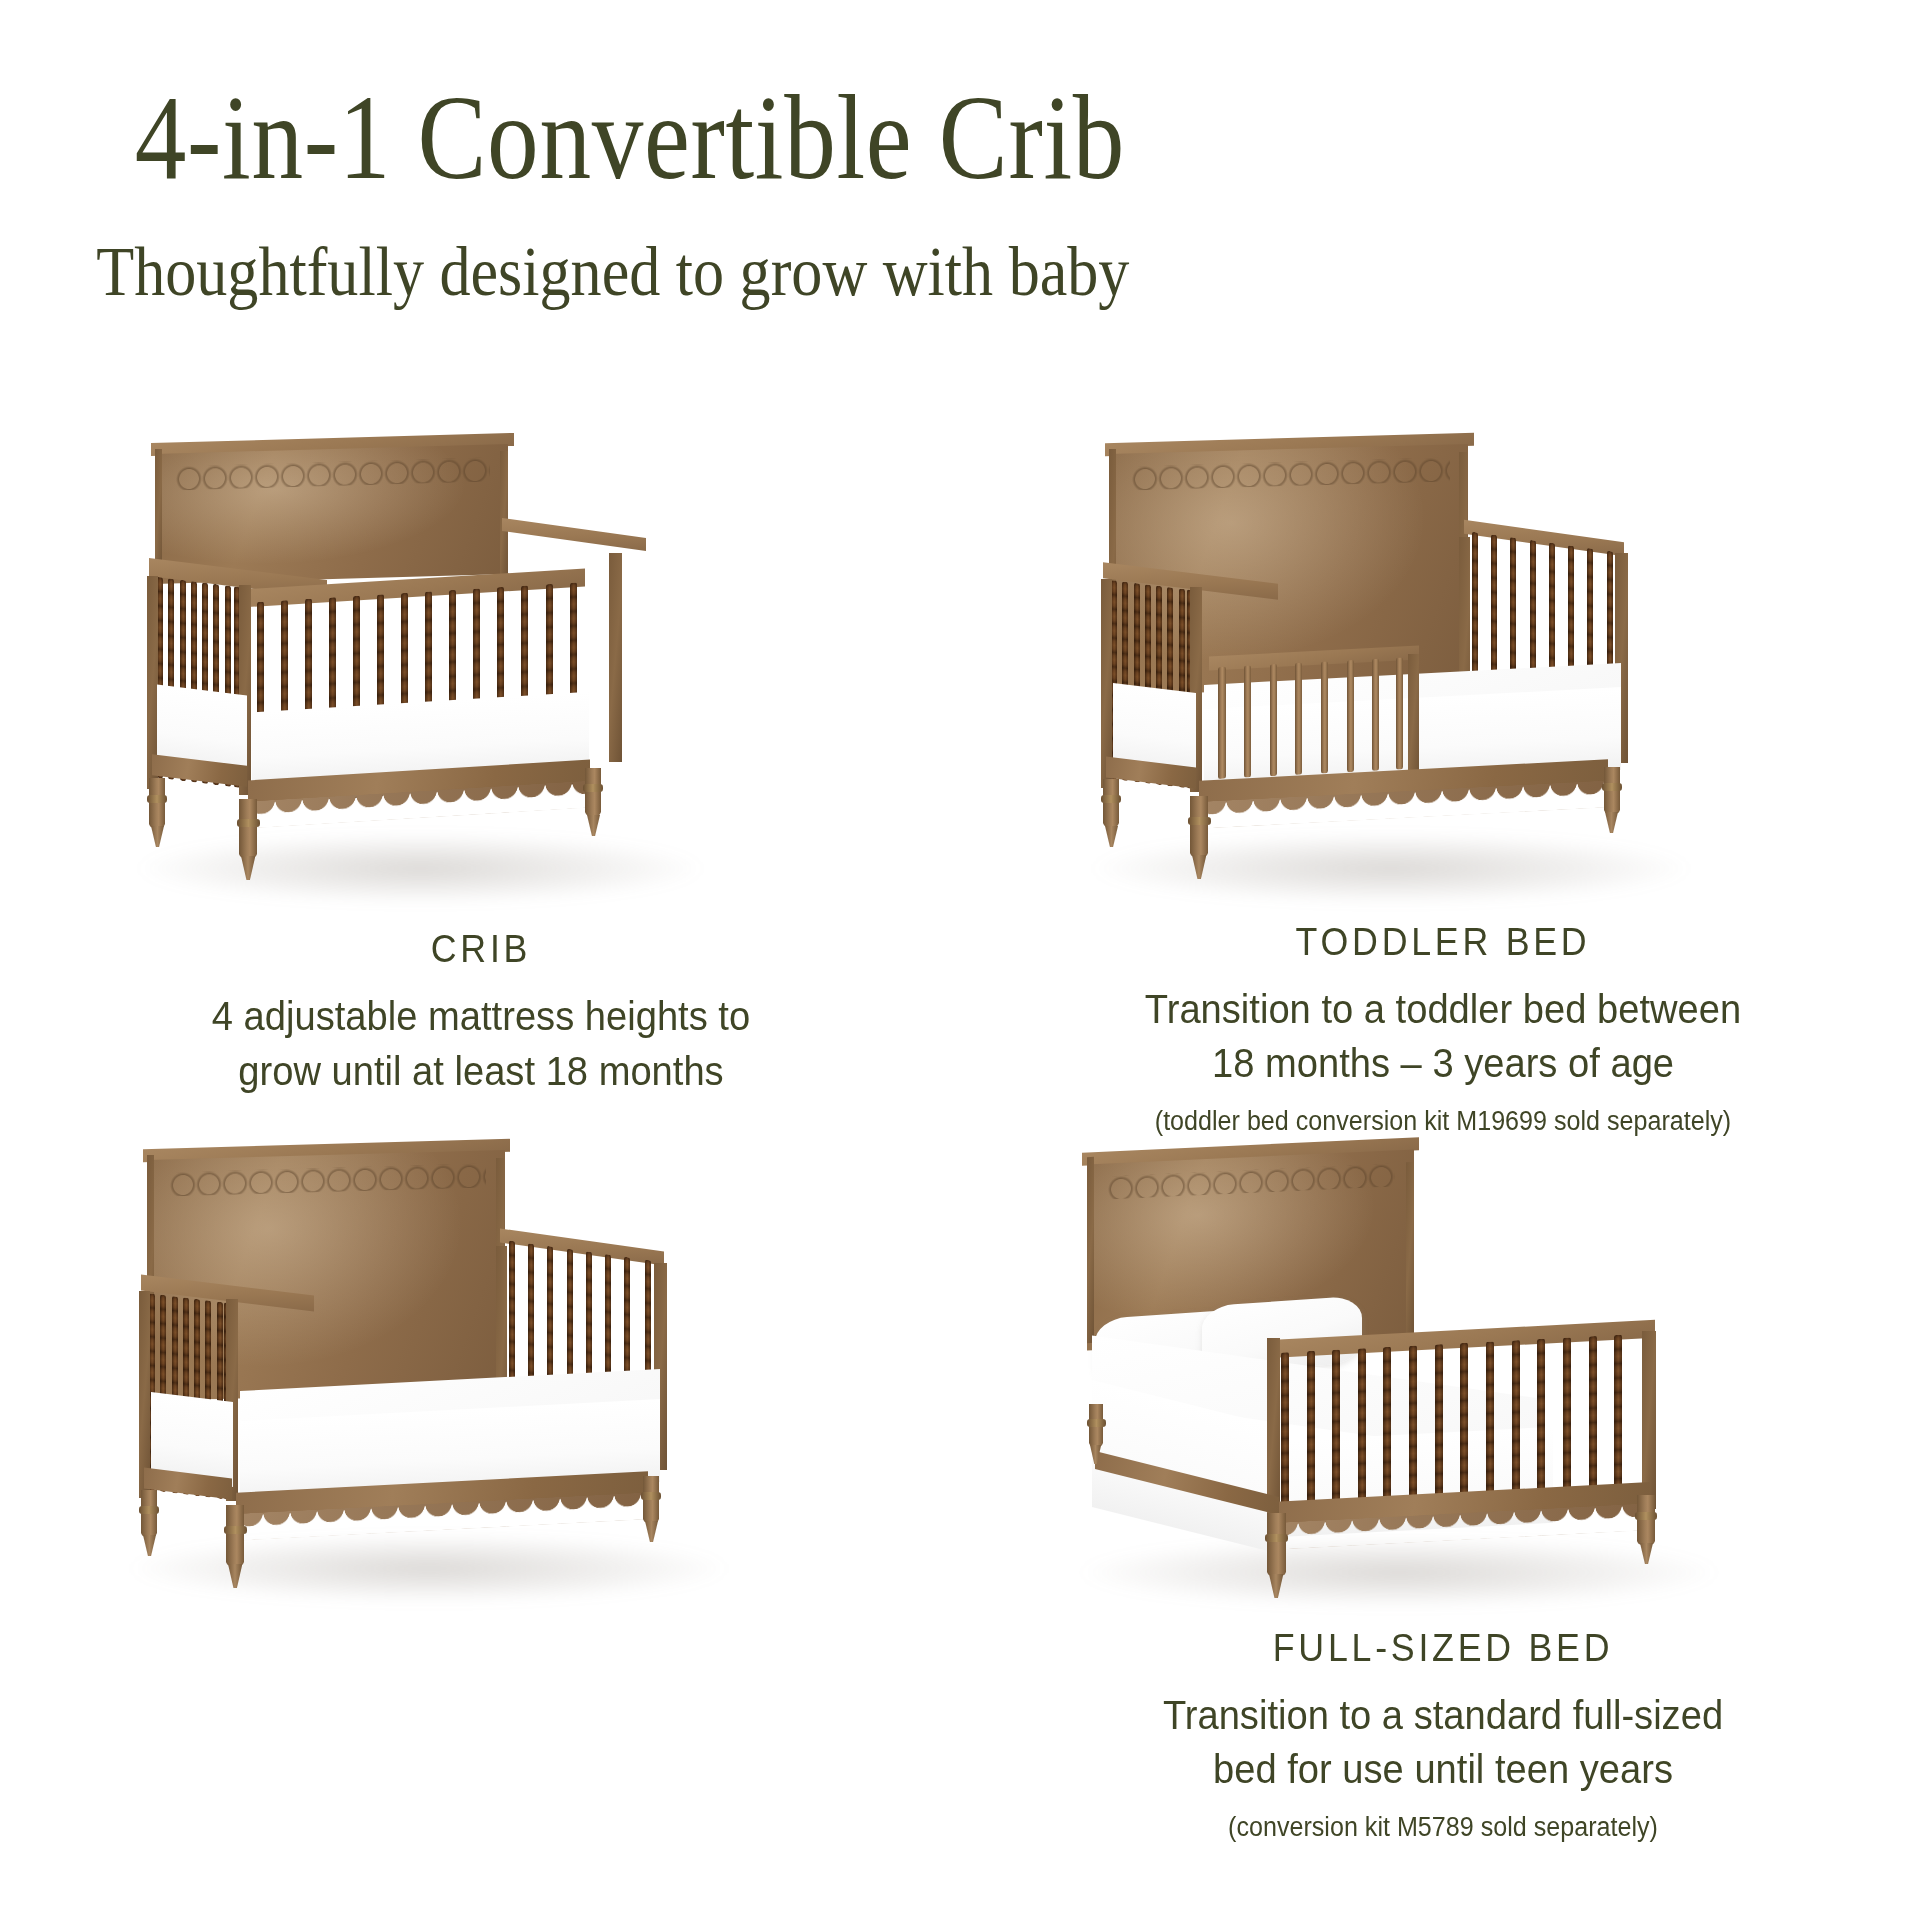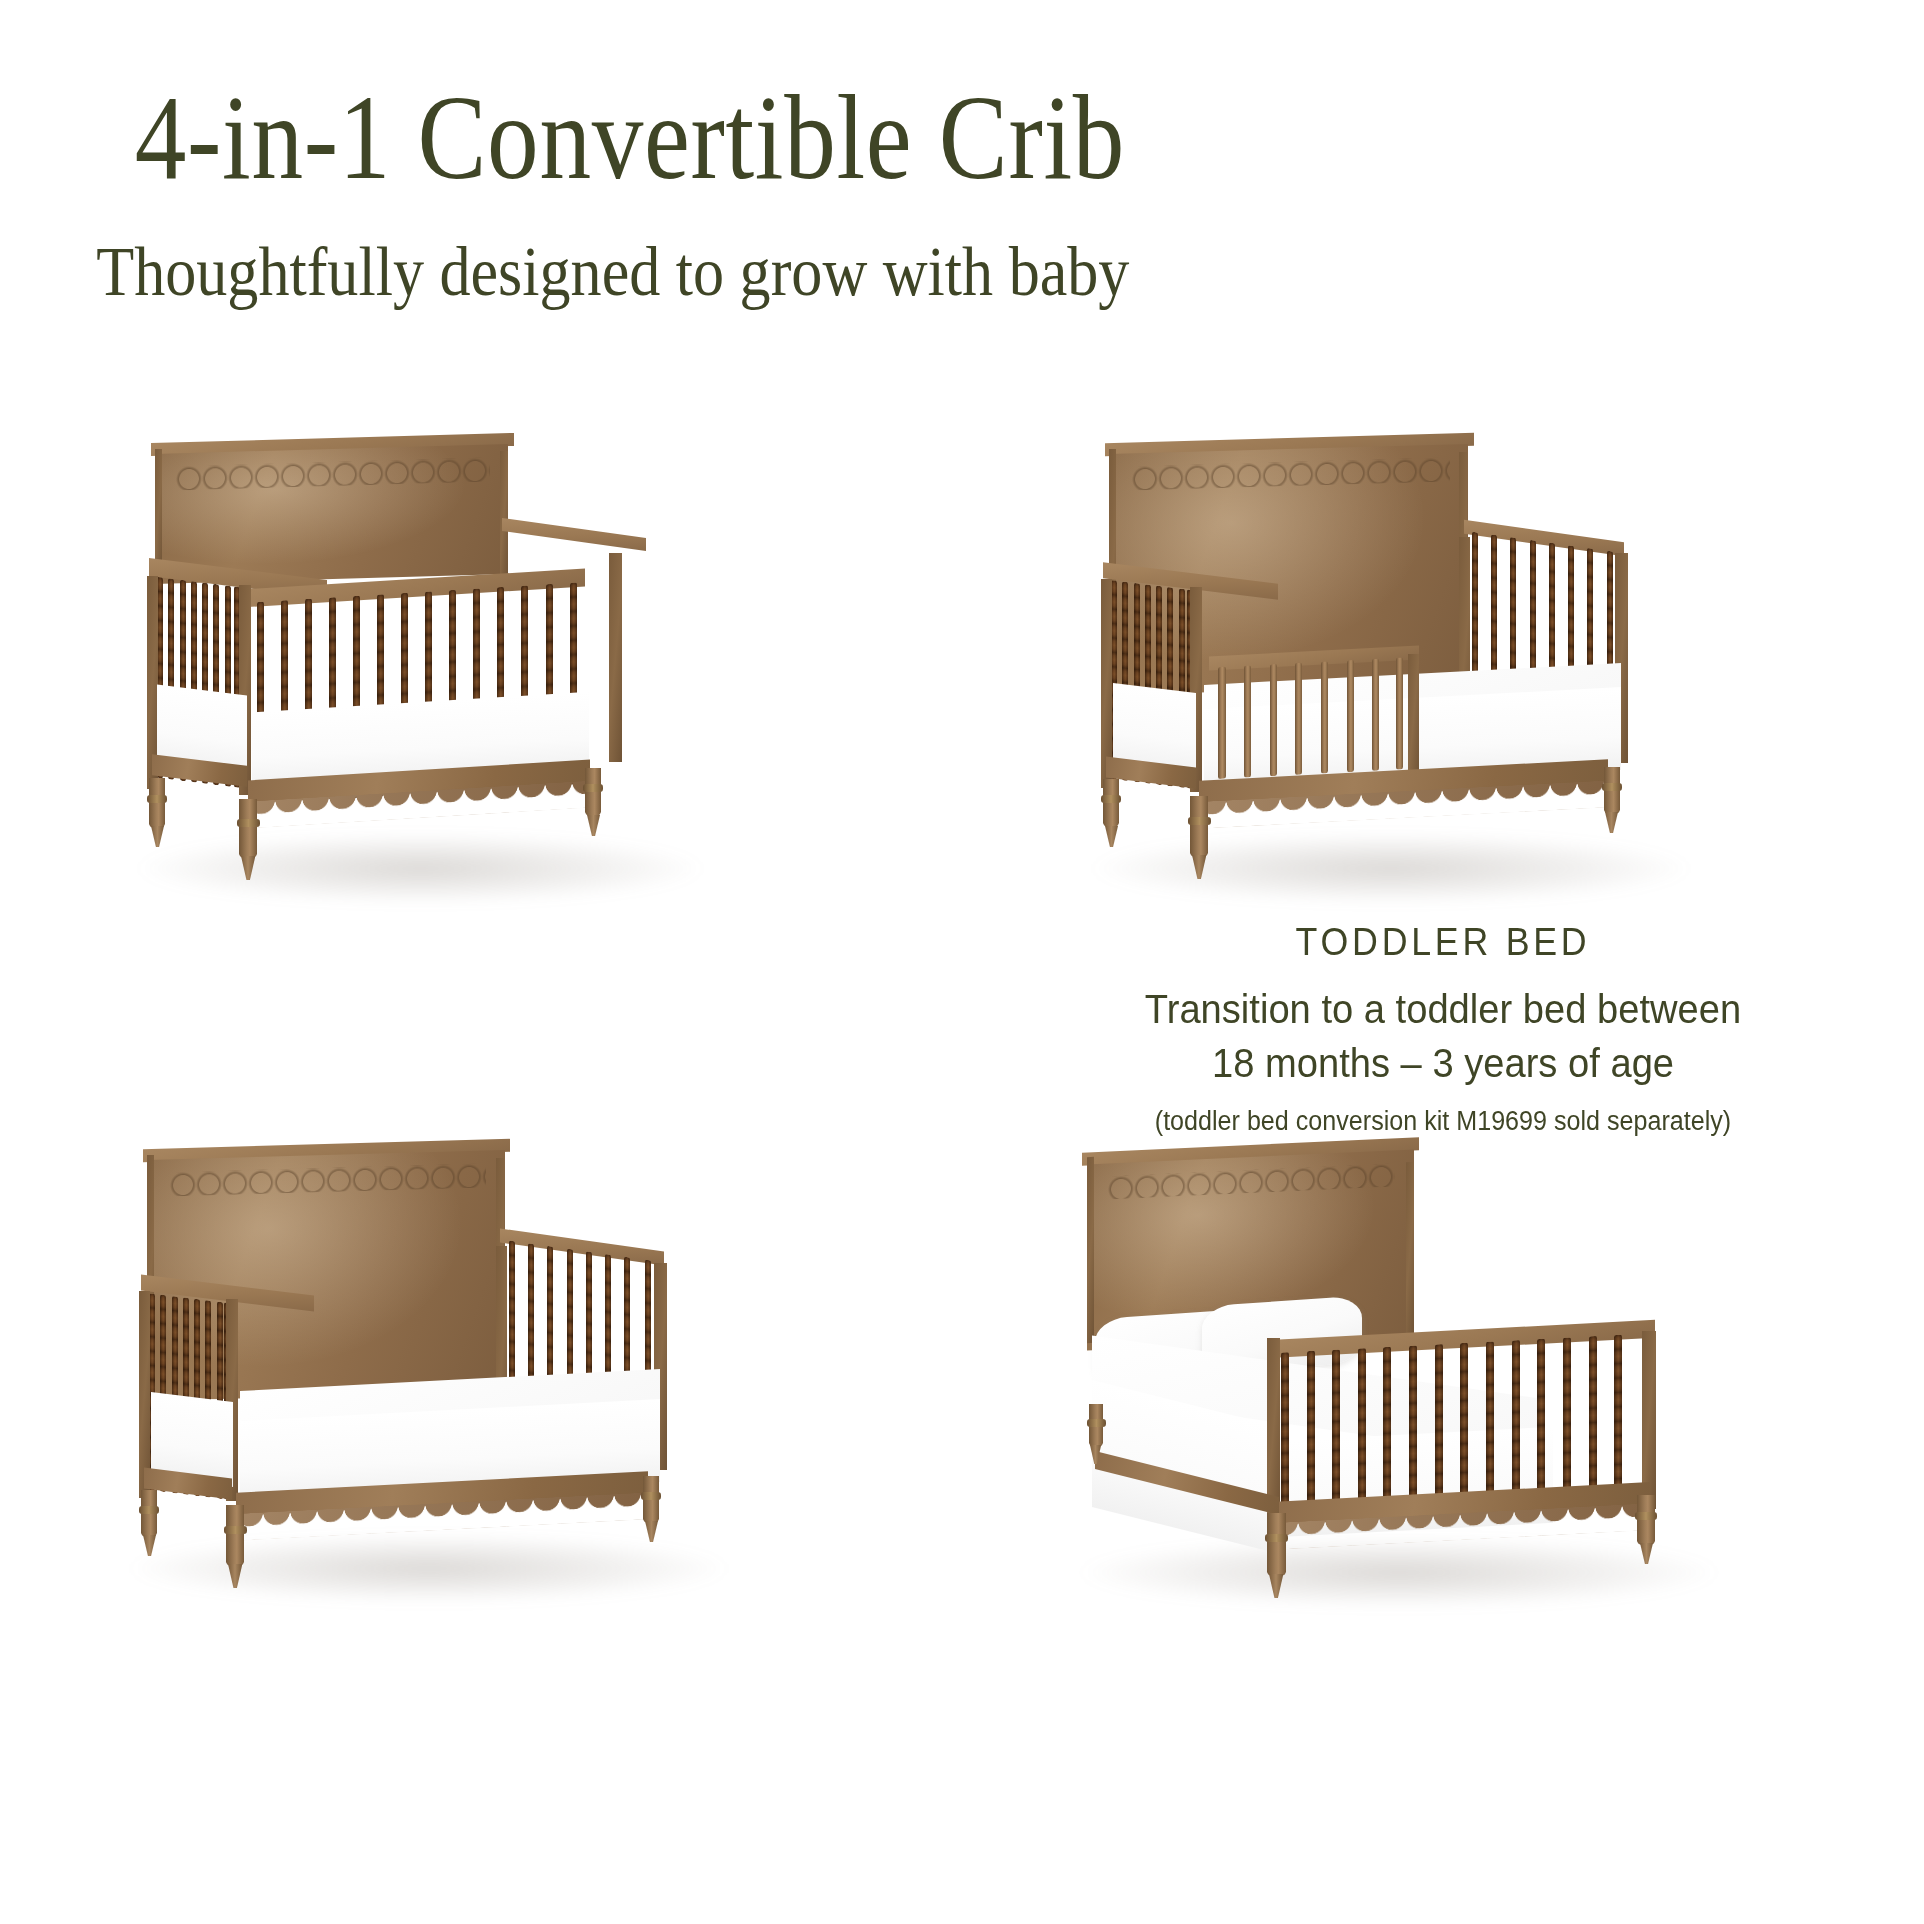--- a/index.html
+++ b/index.html
@@ -268,20 +268,25 @@
         <div class="scallop-skirt" style="left:192px; top:358px; width:342px; height:27px; transform:skewY(-3.5deg);"></div>
 
         <div class="leg" style="left:93px; top:345px; width:16px; height:50px;"></div>
         <div class="foot" style="left:95px; top:393px; width:13px; height:21px;"></div>
         <div class="leg" style="left:183px; top:366px; width:18.4px; height:59px;"></div>
         <div class="foot" style="left:185px; top:423px; width:14.4px; height:24px;"></div>
         <div class="leg" style="left:529px; top:335px; width:16px; height:48px;"></div>
         <div class="foot" style="left:531px; top:382px; width:13px; height:21px;"></div>
       </div>
 
+      <div class="caption">
+        <div class="cap-title">CRIB</div>
+        <div class="cap-body">4 adjustable mattress heights to</div>
+        <div class="cap-body">grow until at least 18 months</div>
+      </div>
     </div>
 
     <div class="cell">
       <div class="stage">
         <div class="shadow-soft" style="left:76px; top:401px; width:594px; height:69px;"></div>
 
         <div class="wood-lt" style="left:87px; top:4.8px; width:369px; height:13px; transform:skewY(-1.6deg);"></div>
         <div class="panel" style="left:91px; top:16px; width:359px; height:241px; transform:skewY(-1.6deg);"></div>
         <div class="scallop-inlay" style="left:114px; top:29px; width:318px; height:24px; transform:skewY(-1.6deg);"></div>
         <div class="wood-dk" style="left:91px; top:16px; width:7.2px; height:241px; transform:skewY(-1.6deg);"></div>
@@ -451,17 +456,23 @@
         <div class="wood" style="left:77px; top:335px; width:184px; height:17.6px; transform:skewY(14deg);"></div>
 
         <div class="leg" style="left:71px; top:265px; width:14.4px; height:43px;"></div>
         <div class="foot" style="left:72px; top:306px; width:11.2px; height:19px;"></div>
         <div class="leg" style="left:249px; top:374px; width:19px; height:63px;"></div>
         <div class="foot" style="left:251px; top:435px; width:14.4px; height:24px;"></div>
         <div class="leg" style="left:619px; top:356px; width:17.6px; height:50px;"></div>
         <div class="foot" style="left:622px; top:404px; width:13px; height:21px;"></div>
       </div>
 
+      <div class="caption">
+        <div class="cap-title">FULL-SIZED BED</div>
+        <div class="cap-body">Transition to a standard full-sized</div>
+        <div class="cap-body">bed for use until teen years</div>
+        <div class="cap-note">(conversion kit M5789 sold separately)</div>
+      </div>
     </div>
 
   </div>
 </div>
 
 
 </body></html>

